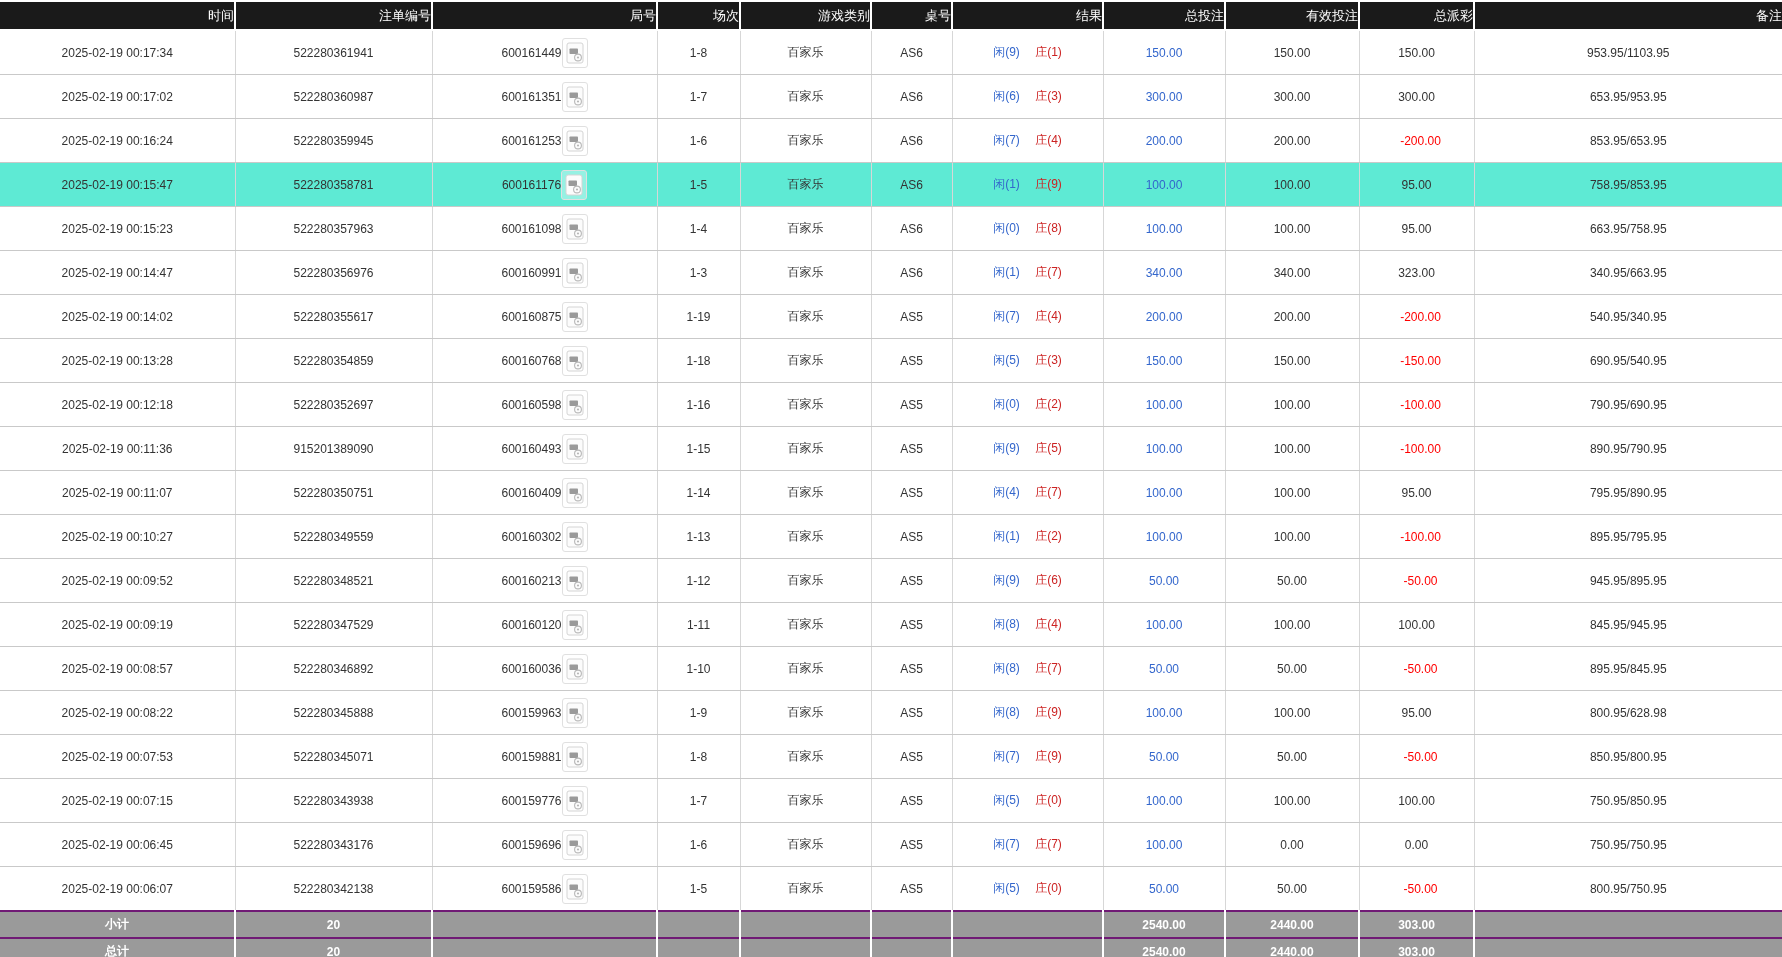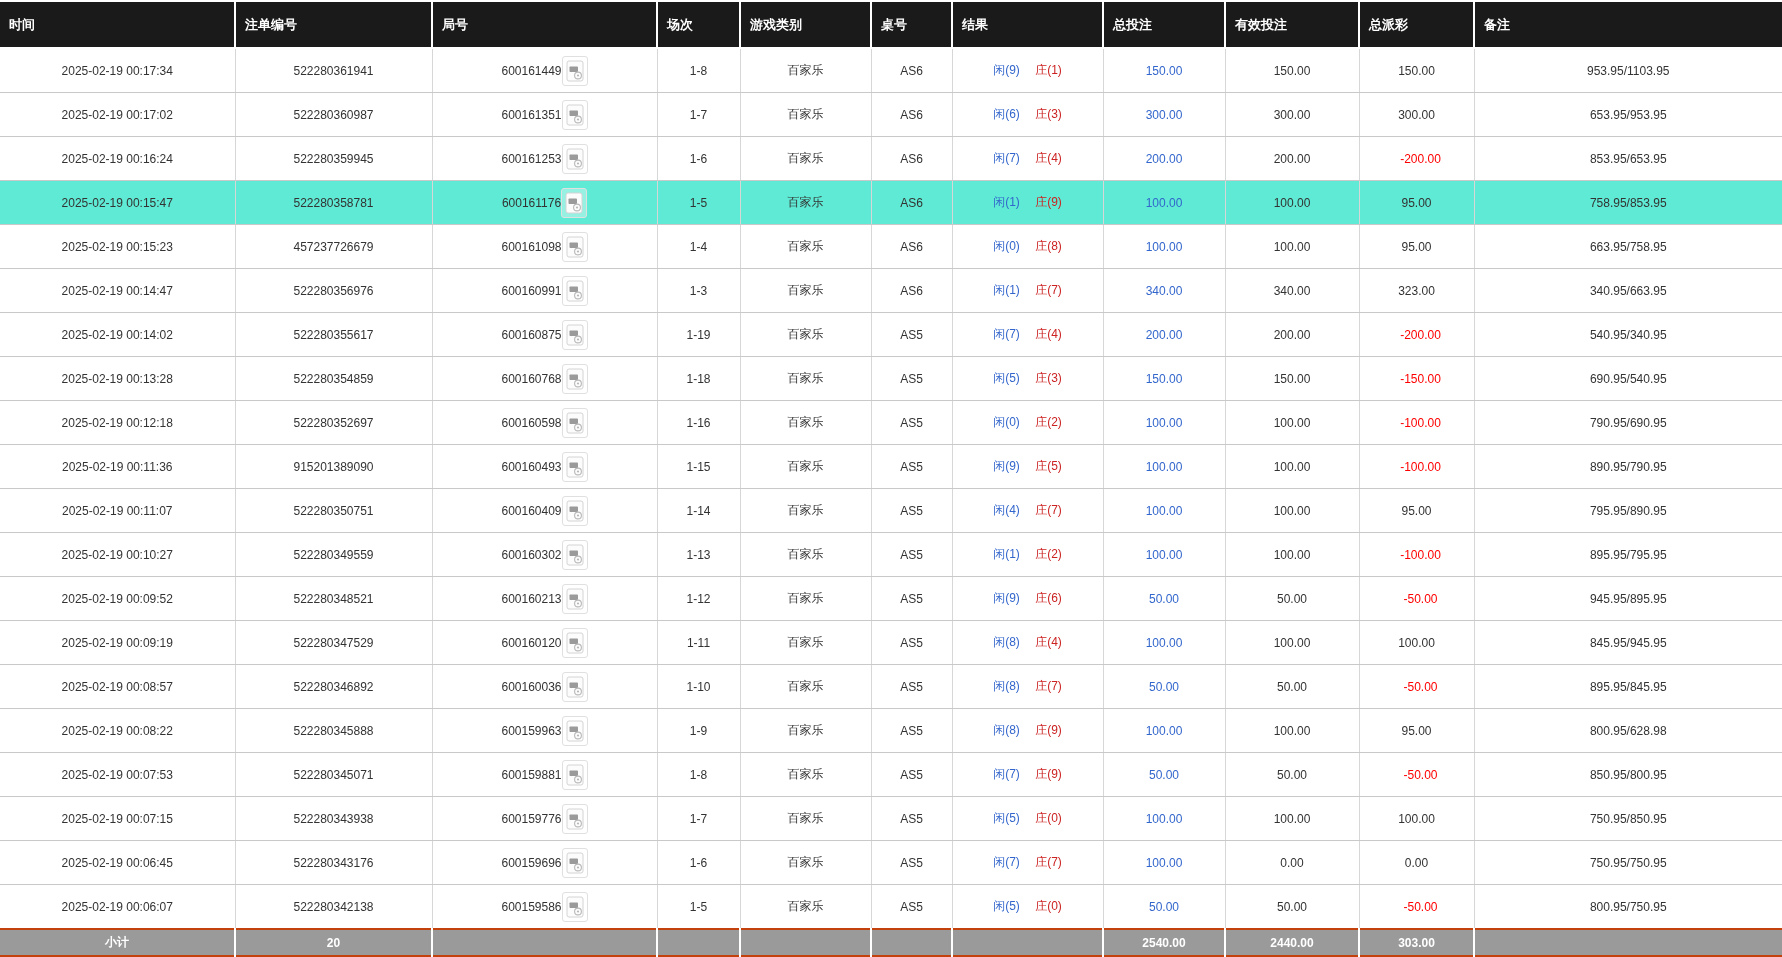--- a/index.html
+++ b/index.html
@@ -1,42 +1,42 @@
 <!DOCTYPE html>
 <html><head>
 <meta charset="utf-8">
 <style>
   html,body{margin:0;padding:0;background:#ffffff;}
   body{width:1782px;font-family:"Liberation Sans","DejaVu Sans",sans-serif;}
   table.records{width:1782px;border-collapse:collapse;table-layout:fixed;margin-top:2px;}
   thead th{
-    background:#1a1a1a;color:#ffffff;font-size:13px;font-weight:bold;
-    height:27px;padding:9px;border-right:2px solid #ffffff;border-bottom:2px solid #ffffff;
-    text-align:left;vertical-align:middle;
+    background:#1a1a1a;color:#ffffff;font-size:13px;font-weight:normal;
+    height:27px;padding:0;border-right:2px solid #ffffff;border-bottom:2px solid #ffffff;
+    text-align:right;vertical-align:middle;
   }
   thead th:last-child{border-right:none;}
   tbody td{
     height:43px;padding:0 4px;text-align:center;vertical-align:middle;
     font-size:12px;color:#333333;background:#ffffff;
     border-right:1px solid #d7d7d7;border-bottom:1px solid #c9c9c9;
     overflow:hidden;white-space:nowrap;
   }
   tbody td:last-child{border-right:none;}
   tr.highlight td{background:#5eead4;}
   .round-wrap{display:inline-flex;align-items:center;justify-content:center;}
   .rec-icon{display:inline-flex;width:24px;height:28px;align-items:center;justify-content:center;
     border:1px solid #e0e0e0;border-radius:3px;background:rgba(255,255,255,0.35);cursor:pointer;}
   .player{color:#3366cc;}
   .banker{color:#cc2222;margin-left:12px;}
   .bet-link{color:#3366cc;cursor:pointer;}
   td.payout.neg{color:#ff0000;padding-left:12px;}
   tfoot td{
     background:#9a9a9a;color:#ffffff;font-size:12px;font-weight:bold;
     height:25px;padding:0 4px;text-align:center;vertical-align:middle;
-    border-right:2px solid #ffffff;border-top:2px solid #c2410c;
+    border-right:2px solid #ffffff;border-top:2px solid #701a75;
   }
   tfoot td:last-child{border-right:none;}
 </style>
 </head>
 <body>
 
 <table class="records">
   <colgroup>
     <col style="width:235px">
       <col style="width:197px">
@@ -185,21 +185,21 @@
     <td>
       <span class="bet-link">100.00</span>
     </td>
     <td>100.00</td>
     <td class="payout">95.00</td>
     <td>758.95/853.95</td>
   </tr>
 
   <tr class="data-row">
     <td>2025-02-19 00:15:23</td>
-    <td>457237726679</td>
+    <td>522280357963</td>
     <td>
       <span class="round-wrap">
         <span>600161098</span>
         <span class="rec-icon">
           <svg width="18" height="22" viewBox="0 0 18 22" aria-hidden="true">
             <rect x="1" y="1" width="16" height="20" rx="2" fill="#fcfcfc" stroke="#d4d4d4"></rect>
             <rect x="3.5" y="6.5" width="8.5" height="5.5" rx="0.8" fill="#9a9a9a"></rect>
             <circle cx="12" cy="15.5" r="3.4" fill="none" stroke="#b8b8b8" stroke-width="1.1"></circle>
             <circle cx="12" cy="15.5" r="1.1" fill="#b8b8b8"></circle>
           </svg>

